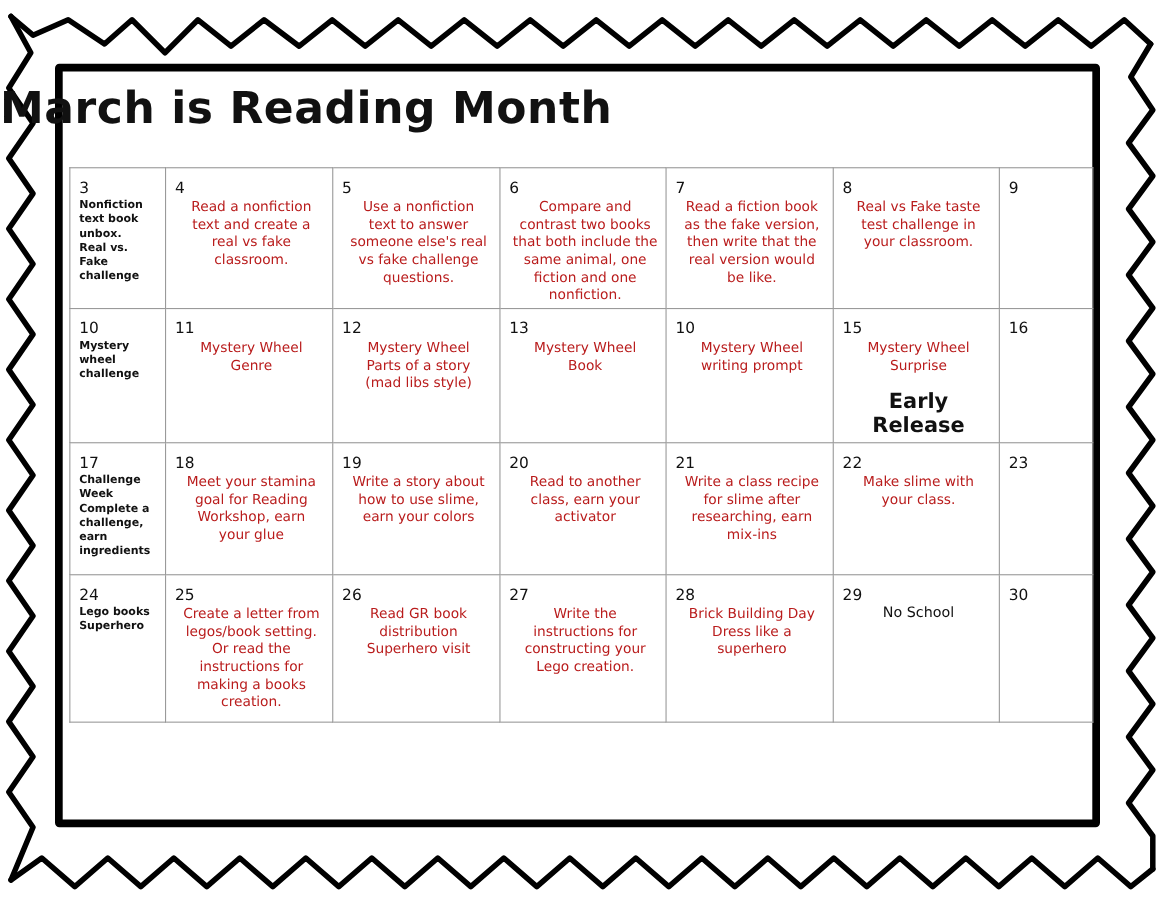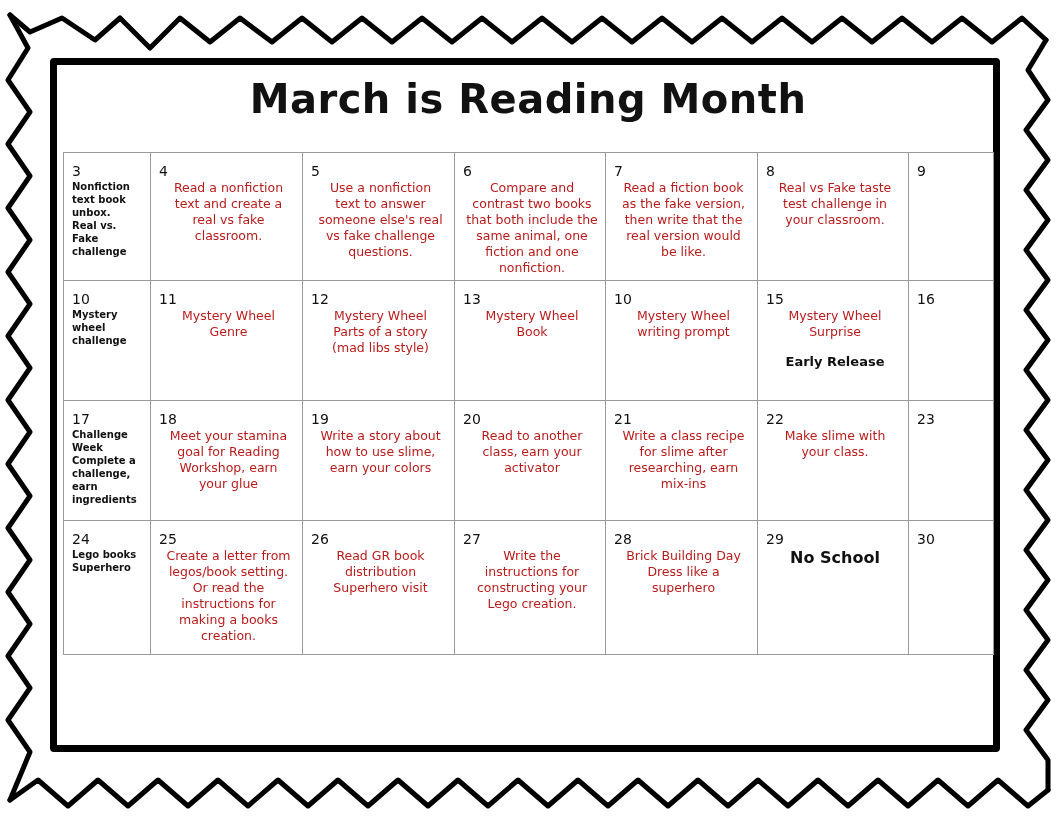--- a/index.html
+++ b/index.html
@@ -7,37 +7,37 @@
     width:1056px; height:816px; position:relative; overflow:hidden;
     background:#ffffff; font-family:"DejaVu Sans", sans-serif; color:#111;
   }
   .zigzag-border { position:absolute; left:0; top:0; width:1056px; height:816px; }
   .inner-frame {
     position:absolute; left:50px; top:58px; width:950px; height:694px;
     border:7px solid #000; border-radius:4px; box-sizing:border-box;
     background:#fff;
   }
   .title {
-    position:absolute; left:0; top:76px; width:1056px; text-align:center;
+    position:absolute; left:0; top:76px; width:1056px; 
     font-family:"DejaVu Sans", sans-serif; font-weight:bold; font-size:40px;
     letter-spacing:0.5px; color:#111;
   }
   .calendar {
     position:absolute; left:63px; top:152px;
     border-collapse:collapse; table-layout:fixed;
   }
   .calendar td {
     border:1px solid #9a9a9a; vertical-align:top; padding:10px 4px 4px 8px;
     box-sizing:border-box; overflow:hidden;
   }
   .daynum { font-size:14px; line-height:16px; color:#111; }
   .desc { font-size:12.5px; line-height:16px; text-align:center; margin-top:1px; color:#b91c1c; }
   .desc-small { font-size:10px; line-height:13px; text-align:left; margin-top:1px; color:#111;font-weight:bold; }
-  .note { font-size:13px; font-weight:bold; text-align:center; margin-top:14px; }
-  .note-inline { font-size:16px; font-weight:bold; text-align:center; margin-top:1px; }
+  .note { font-size:19px; font-weight:bold; text-align:center; margin-top:14px; }
+  .note-inline { font-size:13px; font-weight:normal; text-align:center; margin-top:1px; }
   .row1 td { height:122px; }
   .row2 td { height:120px; }
   .row3 td { height:120px; }
   .row4 td { height:134px; }
   .line { display:block; }
 </style>
 </head>
 <body>
 
 <svg class="zigzag-border" viewBox="0 0 1056 816">

